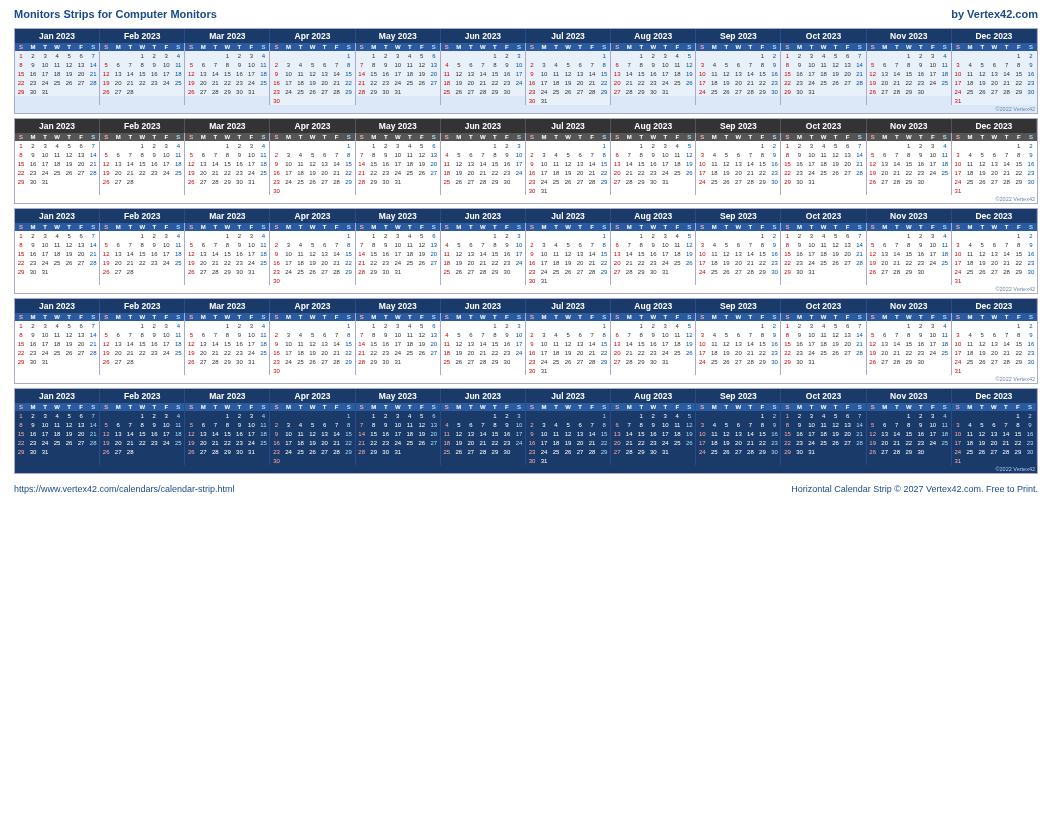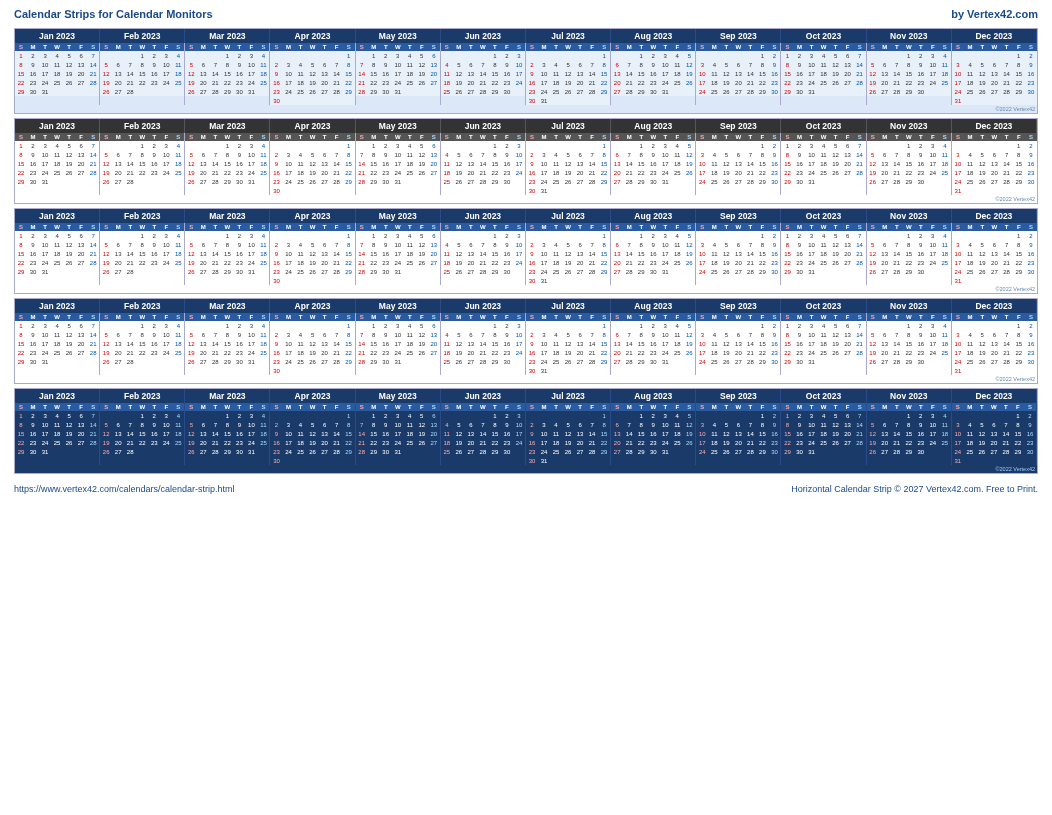--- a/index.html
+++ b/index.html
@@ -121,21 +121,21 @@
       padding: 6px 14px;
       font-size: 9px;
       color: #1a4a8a;
       margin-top: 4px;
     }
   </style>
 </head>
 <body>
 
 <div class="page-header">
-  <span>Calendar Strips for Calendar Monitors</span>
+  <span>Monitors Strips for Computer Monitors</span>
   <span>by Vertex42.com</span>
 </div>
 
 <div class="calendar-strip strip-v1" id="strip1">
     <div class="strip-header">
       <div class="month-header">Jan 2023</div>
       <div class="month-header">Feb 2023</div>
       <div class="month-header">Mar 2023</div>
       <div class="month-header">Apr 2023</div>
       <div class="month-header">May 2023</div>

